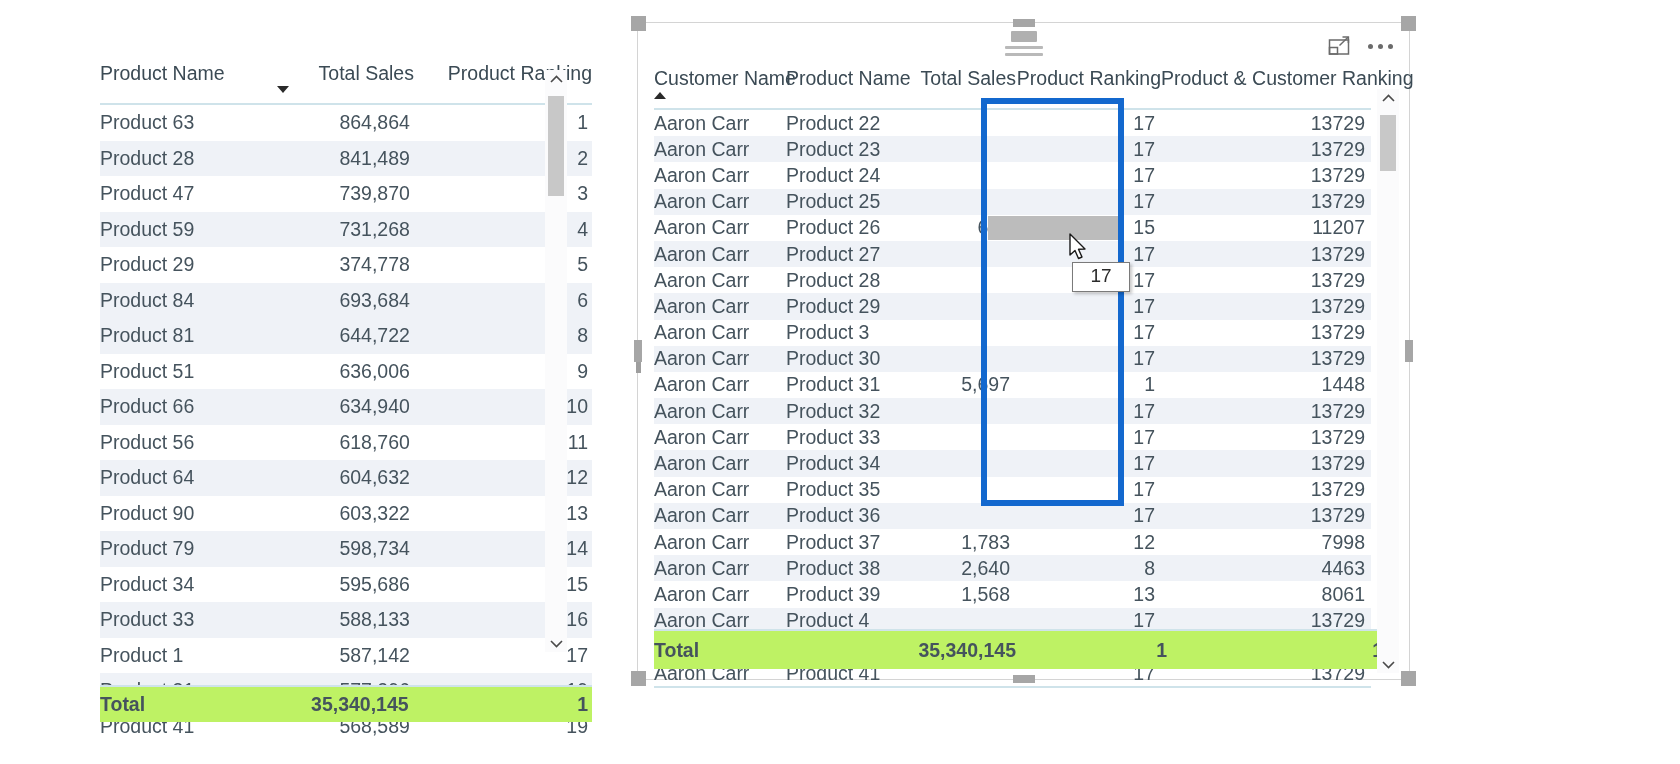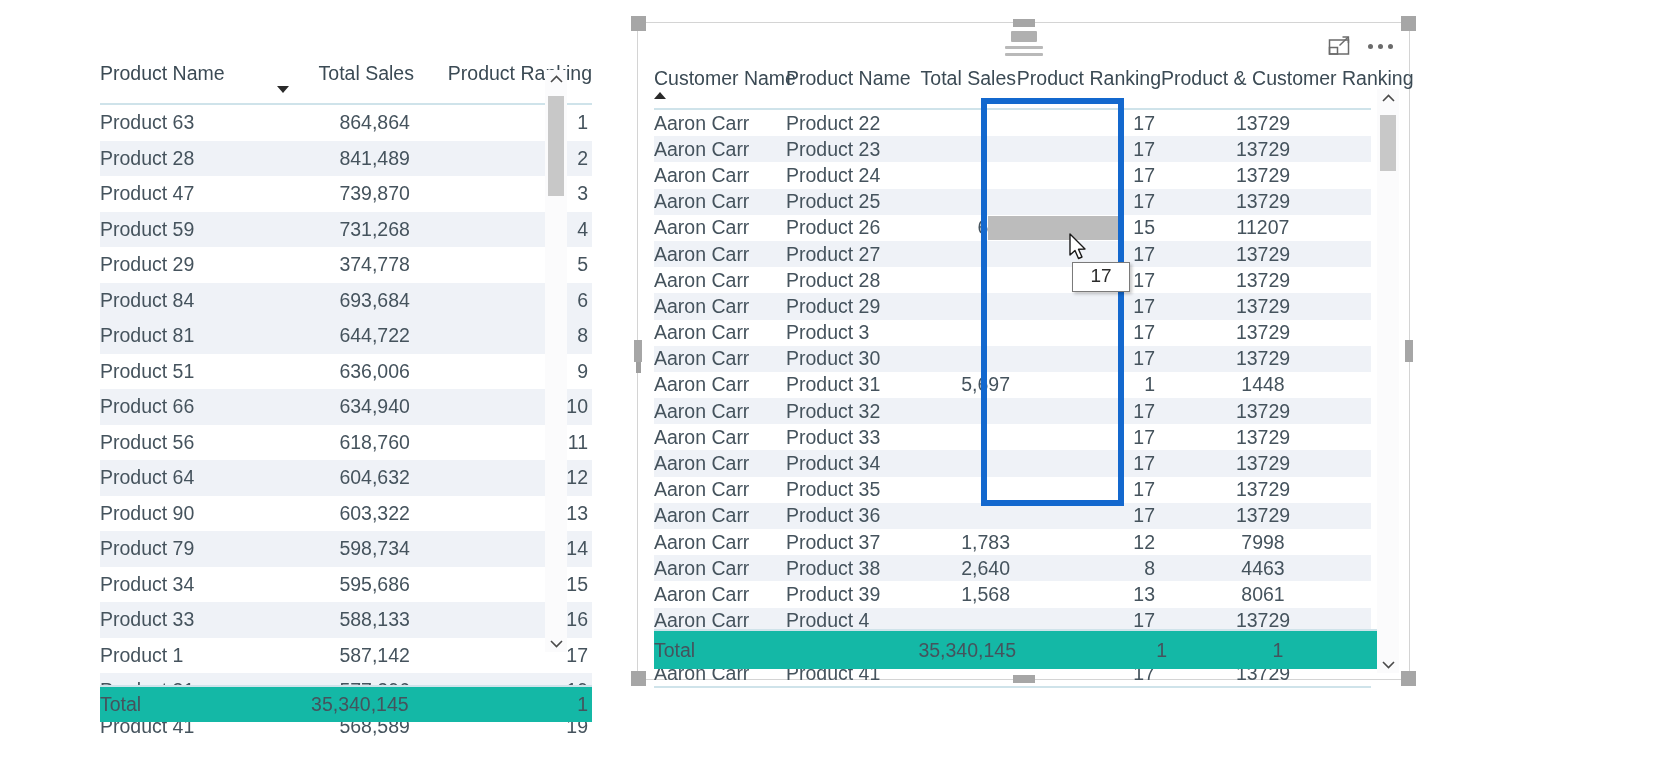--- a/index.html
+++ b/index.html
@@ -67,25 +67,25 @@
     padding: 0;
     white-space: nowrap;
     overflow: hidden;
   }
   .left-visual tbody tr.alt td { background: #eff2f7; }
   .td-left  { text-align: left; }
   .td-right { text-align: right; padding-right: 4px !important; }
 
   .total-row td {
     font-size: 19.5px;
-    font-weight: normal;
+    font-weight: bold;
     color: #1d2a33;
     height: 40px;
     border-top: 2px solid #cfe3ea;
-    background: #14b8a6;
+    background: #bef264;
   }
 
   
   .left-scrollbar {
     position: absolute;
     left: 545px;
     top: 70px;
     width: 22px;
     height: 582px;
     background: #fbfbfc;
@@ -193,21 +193,21 @@
     font-weight: 400;
     color: #3b4a54;
     padding: 0 0 9px 0;
     vertical-align: top;
     white-space: nowrap;
   }
   .r-col-cust   { width: 132px; text-align: left; }
   .r-col-prod   { width: 120px; text-align: left; }
   .r-col-sales  { width: 110px; text-align: right; }
   .r-col-rank   { width: 145px; text-align: right; }
-  .r-col-pcrank { width: 210px; text-align: center; }
+  .r-col-pcrank { width: 210px; text-align: right; }
 
   .asc-caret {
     display: block;
     margin-top: 2px;
     width: 0; height: 0;
     border-left: 6px solid transparent;
     border-right: 6px solid transparent;
     border-bottom: 7px solid #2a2a2a;
   }
 

